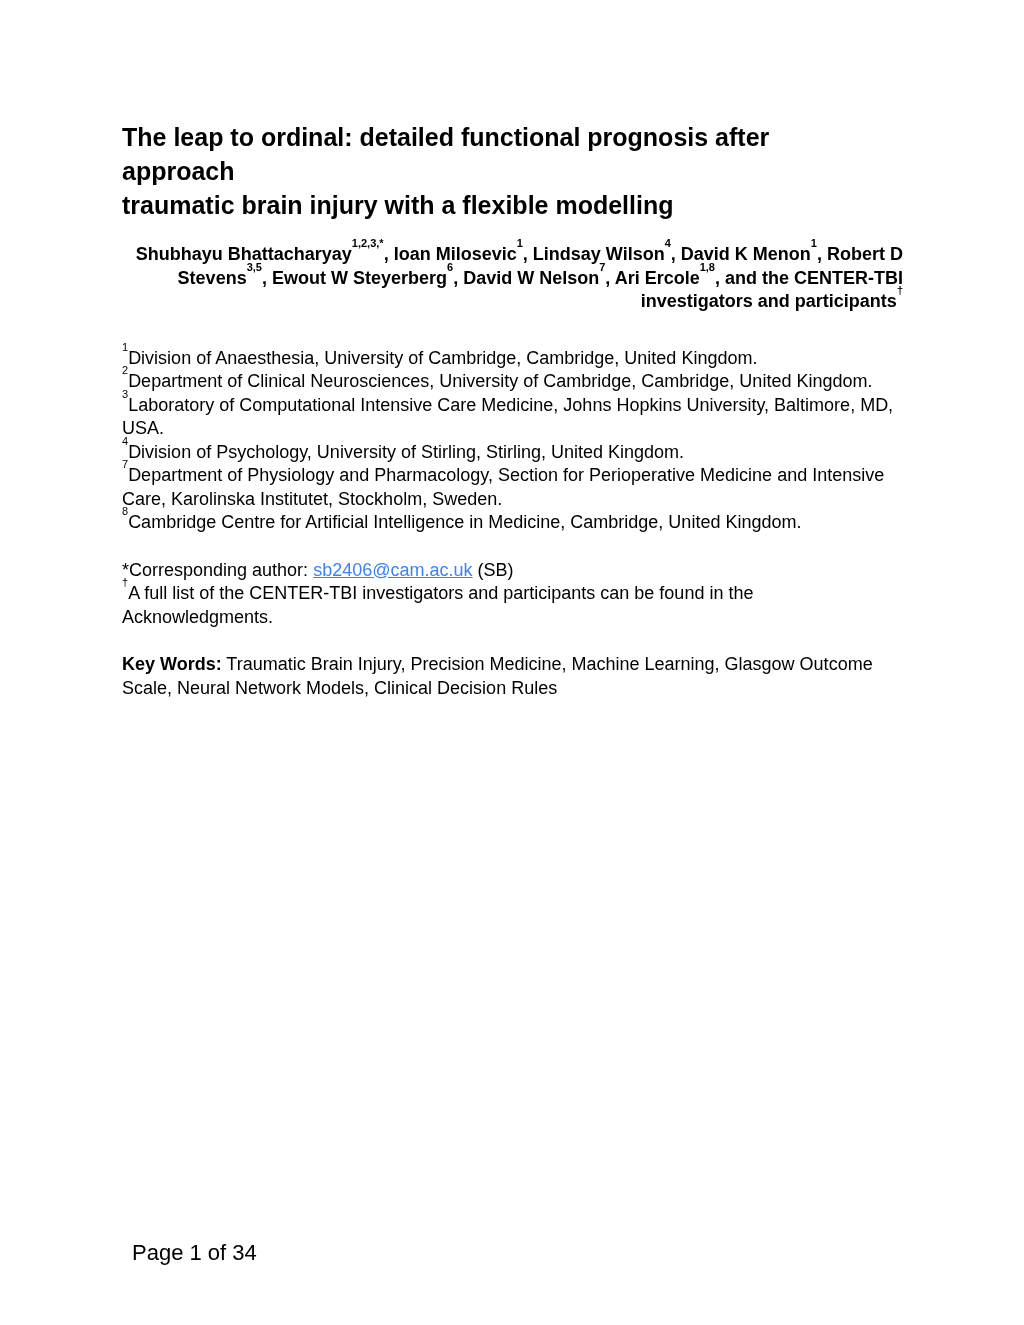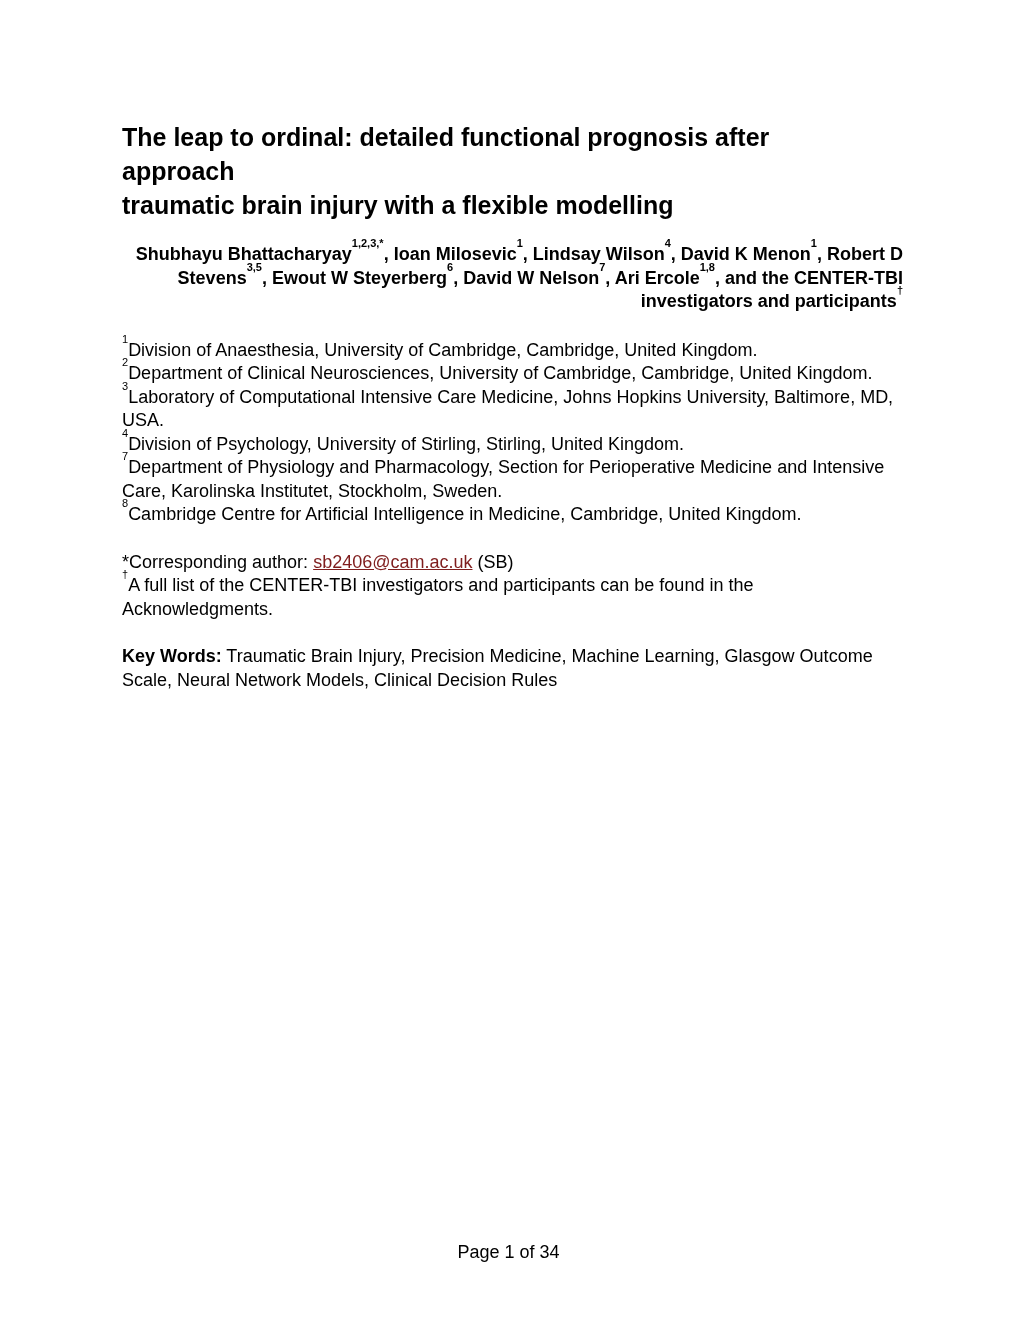--- a/index.html
+++ b/index.html
@@ -23,48 +23,48 @@
   }
   .title {
     font-size: 25px; line-height: 34px; font-weight: 700;
   }
   .title .tline { display: block; }
   .authors {
     margin-top: 21px;
     font-size: 18px; line-height: 23.5px; font-weight: 700; text-align: right;
   }
   .affiliations {
-    margin-top: 25px;
+    margin-top: 33px;
     font-size: 18px; line-height: 23.5px;
   }
   .notes {
     margin-top: 24px;
     font-size: 18px; line-height: 23.5px;
   }
   .keywords {
     margin-top: 24px;
     font-size: 18px; line-height: 23.5px;
   }
   .keywords .kw-label { font-weight: 700; }
   .sup {
     font-size: 11px;
     line-height: 0;
     position: relative;
     top: -6px;
   }
   .email-link {
-    color: #7f1d1d;
+    color: #3b82f6;
     text-decoration: underline;
     cursor: pointer;
   }
   .footer {
-    position: absolute; left: 118px; top: 1241px;
+    position: absolute; left: 132px; top: 1241px;
     width: 781px;
-    text-align: center;
-    font-size: 18px; line-height: 23.5px;
+    text-align: left;
+    font-size: 22px; line-height: 23.5px;
   }
 </style>
 </head>
 <body>
 
 <div class="page">
   <div class="content">
 
     <h1 class="title">
       <span class="tline">The leap to ordinal: detailed functional prognosis after</span>

